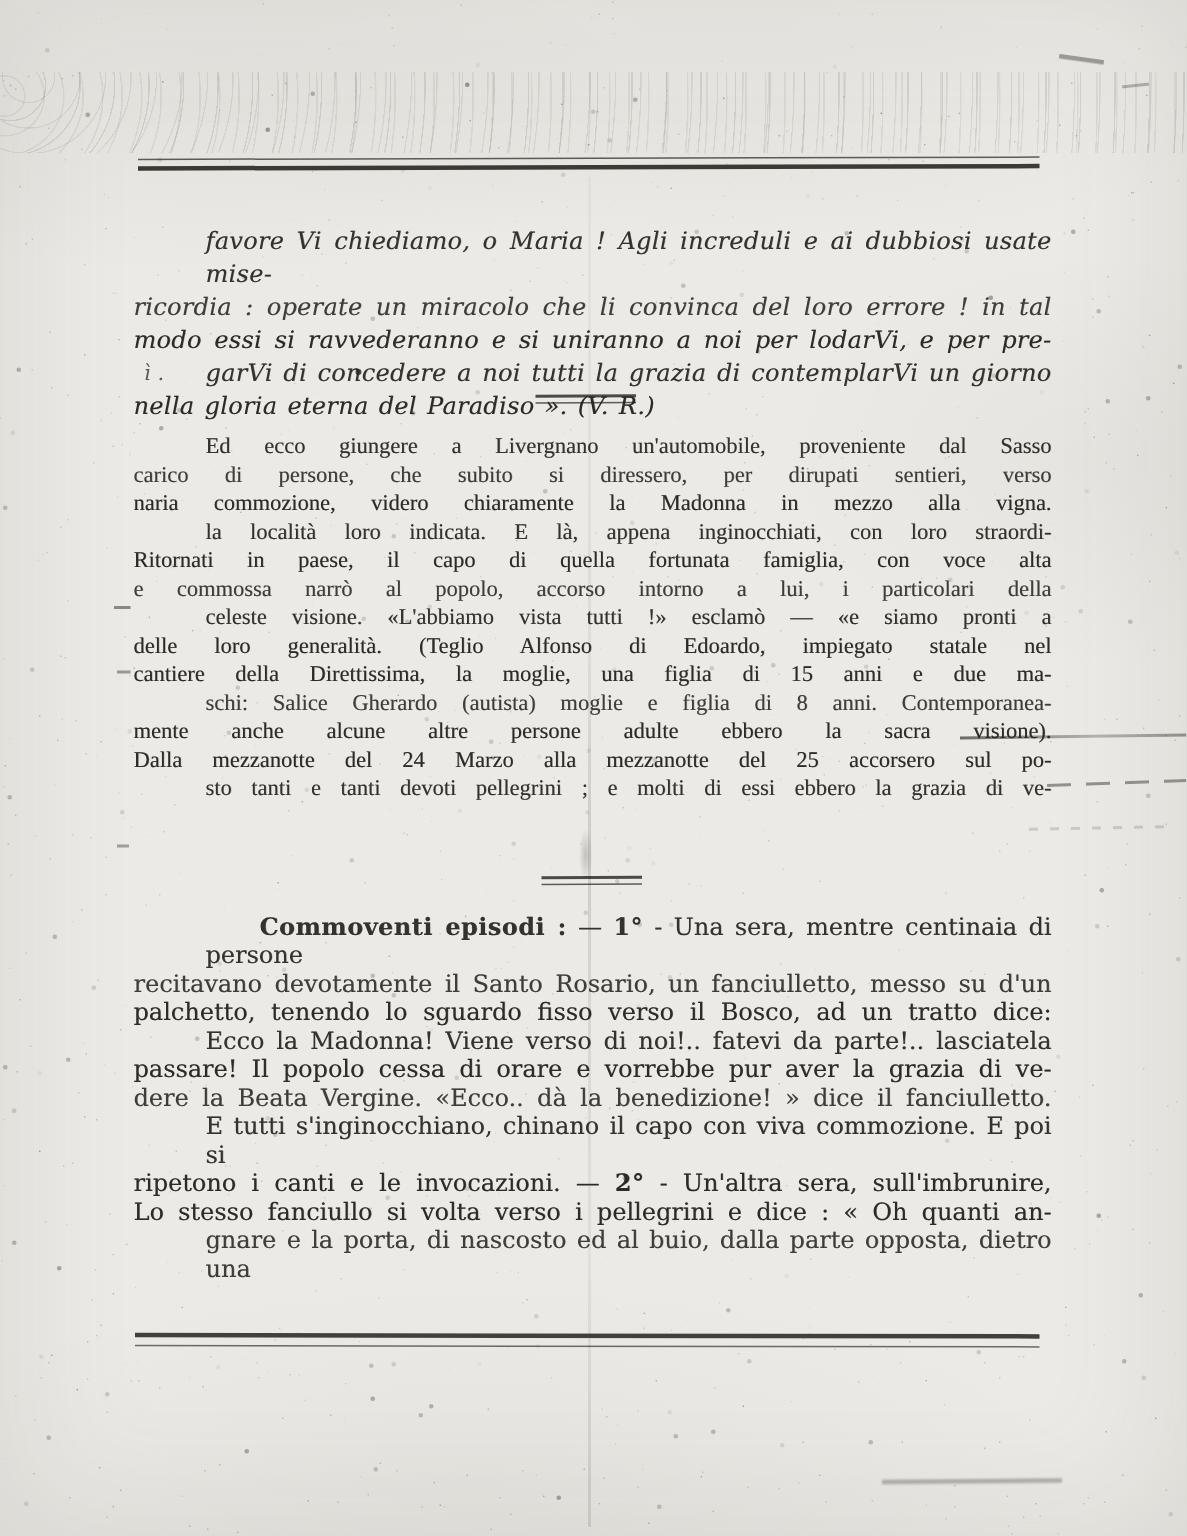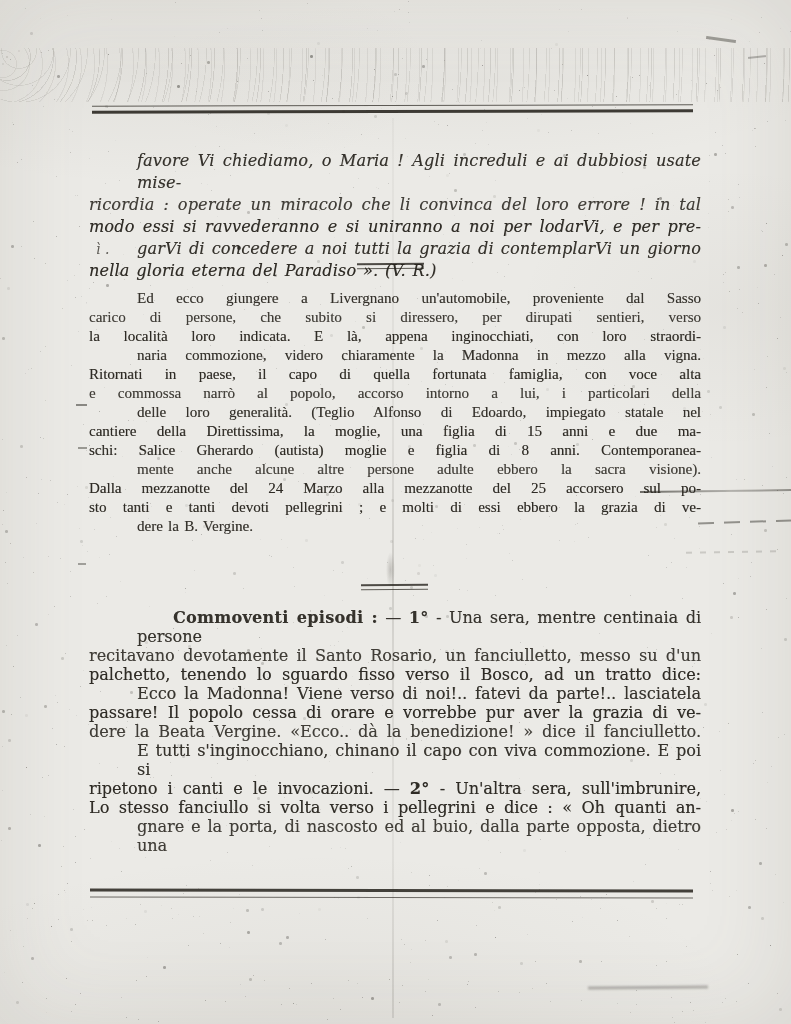--- a/index.html
+++ b/index.html
@@ -120,31 +120,31 @@
     </div>
 
   <span class="artifact a1">ì .</span>
   <span class="dot1"></span>
 
   <div class="sep sep1"></div>
 
   <div class="para p1">
       <div class="line">Ed ecco giungere a Livergnano un'automobile, proveniente dal Sasso</div>
       <div class="line">carico di persone, che subito si diressero, per dirupati sentieri, verso</div>
+      <div class="line">naria commozione, videro chiaramente la Madonna in mezzo alla vigna.</div>
       <div class="line">la località loro indicata. E là, appena inginocchiati, con loro straordi-</div>
-      <div class="line">naria commozione, videro chiaramente la Madonna in mezzo alla vigna.</div>
       <div class="line">Ritornati in paese, il capo di quella fortunata famiglia, con voce alta</div>
       <div class="line">e commossa narrò al popolo, accorso intorno a lui, i particolari della</div>
+      <div class="line">celeste visione. «L'abbiamo vista tutti !» esclamò — «e siamo pronti a</div>
       <div class="line">delle loro generalità. (Teglio Alfonso di Edoardo, impiegato statale nel</div>
       <div class="line">cantiere della Direttissima, la moglie, una figlia di 15 anni e due ma-</div>
       <div class="line">schi: Salice Gherardo (autista) moglie e figlia di 8 anni. Contemporanea-</div>
       <div class="line">mente anche alcune altre persone adulte ebbero la sacra visione).</div>
       <div class="line">Dalla mezzanotte del 24 Marzo alla mezzanotte del 25 accorsero sul po-</div>
       <div class="line">sto tanti e tanti devoti pellegrini ; e molti di essi ebbero la grazia di ve-</div>
-      <div class="line last">dere la B. Vergine.</div>
     </div>
 
   <div class="sep sep2"></div>
 
   <div class="para p2">
       <div class="line indent"><strong>Commoventi episodi :</strong> — <strong>1°</strong> - Una sera, mentre centinaia di persone</div>
       <div class="line">recitavano devotamente il Santo Rosario, un fanciulletto, messo su d'un</div>
       <div class="line">palchetto, tenendo lo sguardo fisso verso il Bosco, ad un tratto dice:</div>
       <div class="line">Ecco la Madonna! Viene verso di noi!.. fatevi da parte!.. lasciatela</div>
       <div class="line">passare! Il popolo cessa di orare e vorrebbe pur aver la grazia di ve-</div>

